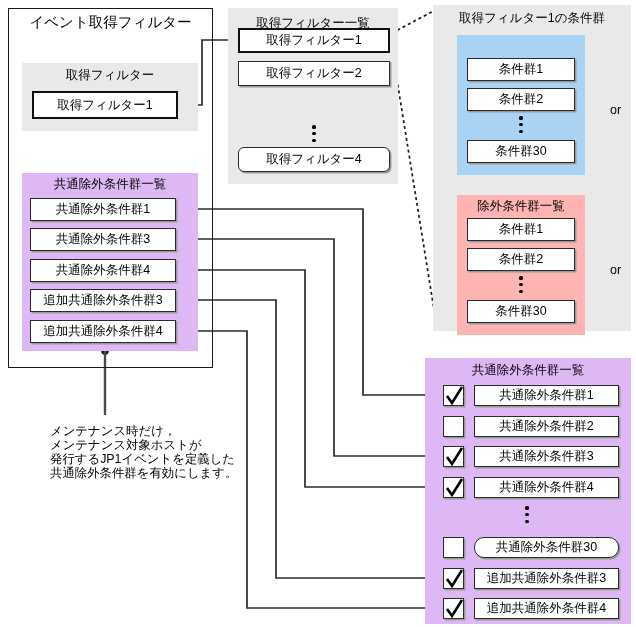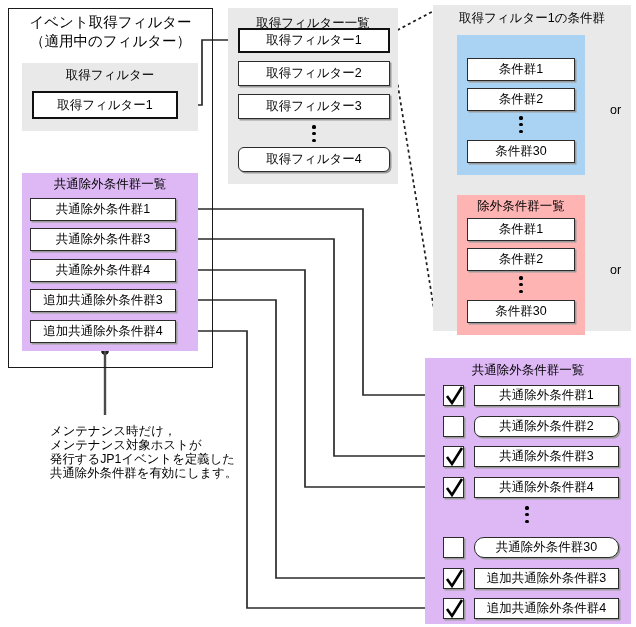--- a/index.html
+++ b/index.html
@@ -184,21 +184,20 @@
 
     <g fill="none" stroke="#1a1a1a" stroke-width="1.4">
       <path d="M594,60 Q601,60 601,74 L601,96 Q601,110 607,110 Q601,110 601,124 L601,146 Q601,160 594,160"></path>
       <path d="M594,220 Q601,220 601,234 L601,256 Q601,270 607,270 Q601,270 601,284 L601,306 Q601,320 594,320"></path>
     </g>
   </svg>
 
   <div class="panel panel-outline" style="left:8px; top:8px; width:205px; height:360px;"></div>
 
   <div class="big-title" style="left:8px; top:13px; width:205px;">イベント取得フィルター</div>
-  <div class="big-title" style="left:8px; top:32px; width:205px;">（適用中のフィルター）</div>
 
   <div class="panel panel-gray" style="left:22px; top:63px; width:176px; height:68px;"></div>
   <div class="panel-title" style="left:22px; top:68px; width:176px;">取得フィルター</div>
   <div class="node thick" style="left:32px; top:91px; width:146px; height:28px;">取得フィルター1</div>
 
   <div class="panel panel-purple" style="left:22px; top:173px; width:176px; height:178px;"></div>
   <div class="panel-title" style="left:22px; top:177px; width:176px;">共通除外条件群一覧</div>
 
   <div class="node" style="left:30px; top:198px; width:146px; height:23px;">共通除外条件群1</div>
   <div class="node" style="left:30px; top:228px; width:146px; height:23px;">共通除外条件群3</div>
@@ -209,21 +208,20 @@
   <div class="note" style="left:8px; top:424px; width:225px;">メンテナンス時だけ，
 メンテナンス対象ホストが
 発行するJP1イベントを定義した
 共通除外条件群を有効にします。</div>
 
   <div class="panel panel-gray" style="left:228px; top:8px; width:170px; height:176px;"></div>
   <div class="panel-title" style="left:228px; top:16px; width:170px;">取得フィルター一覧</div>
 
   <div class="node thick" style="left:238px; top:28px; width:152px; height:25px;">取得フィルター1</div>
   <div class="node" style="left:238px; top:61px; width:152px; height:25px;">取得フィルター2</div>
-  <div class="node" style="left:238px; top:94px; width:152px; height:25px;">取得フィルター3</div>
   <div class="vdots" style="left:309px; top:122px;">
     <i></i>
       <i></i>
       <i></i>
   </div>
   <div class="node" style="left:238px; top:147px; width:152px; height:25px;border-radius:6px;">取得フィルター4</div>
 
   <div class="panel panel-gray" style="left:433px; top:5px; width:198px; height:326px;"></div>
   <div class="panel-title" style="left:433px; top:11px; width:198px;">取得フィルター1の条件群</div>
 
@@ -254,21 +252,21 @@
   <div class="panel-title" style="left:425px; top:363px; width:206px;">共通除外条件群一覧</div>
 
   <div class="cbox" style="left:443px; top:385px;">
     <svg width="23" height="25" viewBox="0 0 23 25">
       <path d="M4,12 L9,19 L19,3" fill="none" stroke="#000" stroke-width="2.6"></path>
     </svg>
   </div>
   <div class="node" style="left:474px; top:385px; width:145px; height:21px;">共通除外条件群1</div>
 
   <div class="cbox" style="left:443px; top:416px;"></div>
-  <div class="node" style="left:474px; top:416px; width:145px; height:21px;border-radius:7px;">共通除外条件群2</div>
+  <div class="node" style="left:474px; top:416px; width:145px; height:21px;">共通除外条件群2</div>
 
   <div class="cbox" style="left:443px; top:446px;">
     <svg width="23" height="25" viewBox="0 0 23 25">
       <path d="M4,12 L9,19 L19,3" fill="none" stroke="#000" stroke-width="2.6"></path>
     </svg>
   </div>
   <div class="node" style="left:474px; top:446px; width:145px; height:21px;">共通除外条件群3</div>
 
   <div class="cbox" style="left:443px; top:477px;">
     <svg width="23" height="25" viewBox="0 0 23 25">

